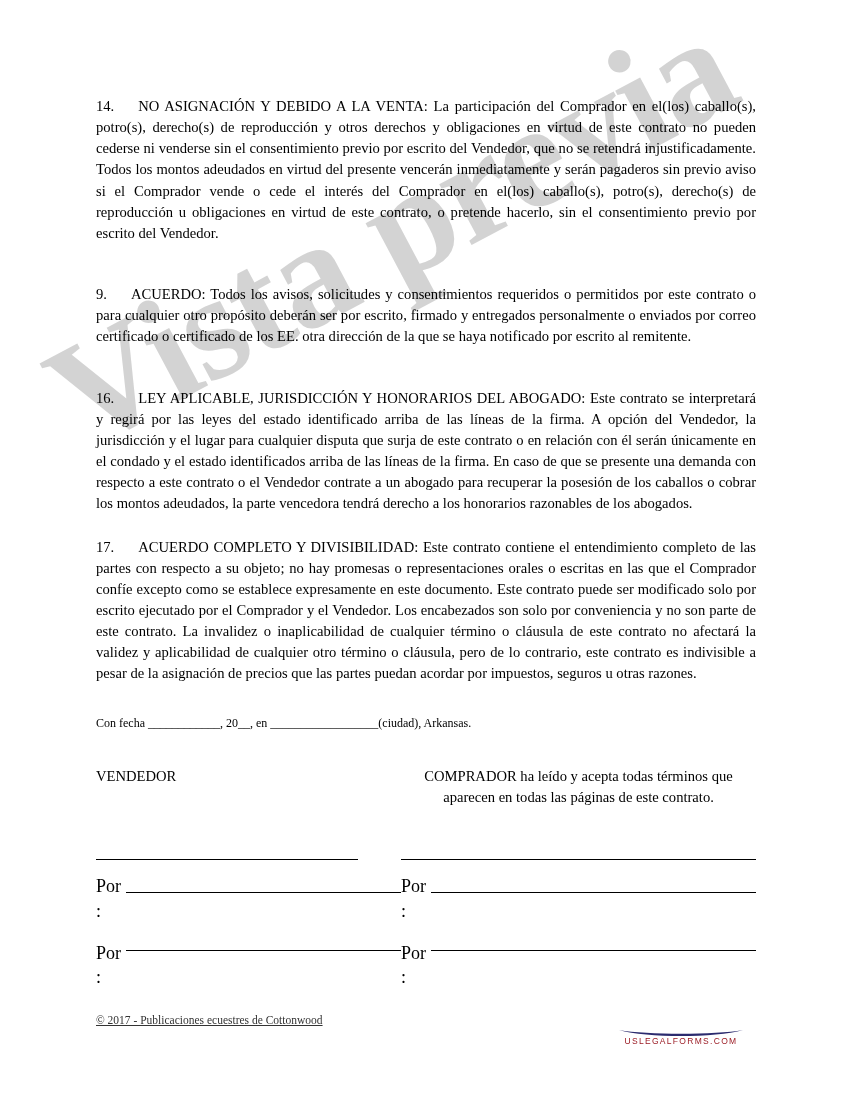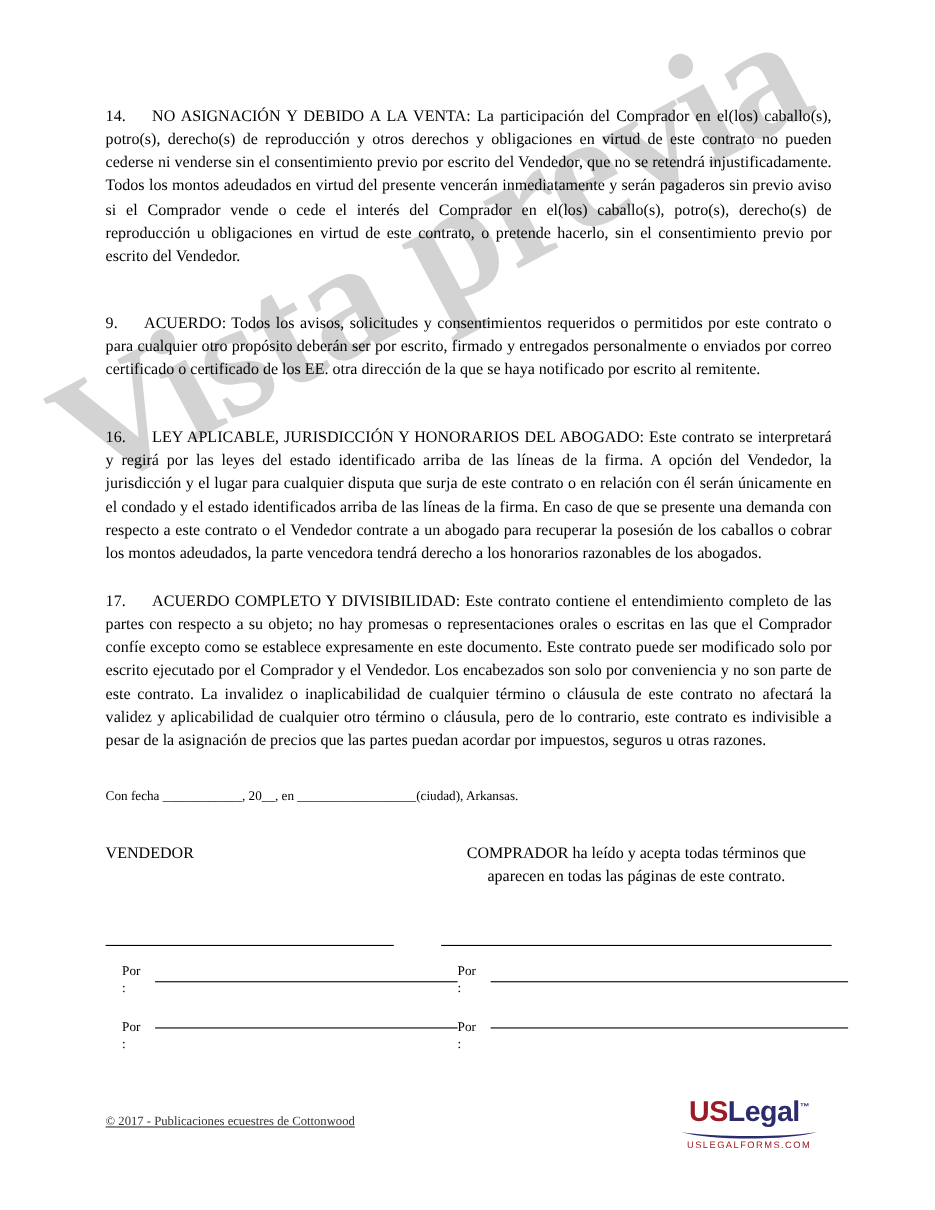--- a/index.html
+++ b/index.html
@@ -80,23 +80,22 @@
     height: 1px;
   }
   .rule-left { width: 262px; }
   .rule-gap { width: 43px; }
   .rule-right { width: 355px; }
 
   .por-row {
     display: flex;
     width: 100%;
     margin-top: 14px;
-    font-size: 12px;
+    font-size: 18px;
     line-height: 1.35;
-    margin-left: 15px;
   }
   .por-cell {
     display: flex;
     align-items: flex-start;
   }
   .por-label {
     width: 30px;
     white-space: nowrap;
   }
   .por-line-wrap {
@@ -278,23 +277,20 @@
             </div>
         </div>
       </div>
 
     </div>
   </div>
 
   <div class="footer">
     <div class="copyright">© 2017 - Publicaciones ecuestres de Cottonwood</div>
     <div class="logo">
-      <div class="logo-main">
-        <span class="logo-us">US</span><span class="logo-legal">Legal</span><span class="logo-tm">™</span>
-      </div>
       <div class="logo-swoosh">
         <svg width="128" height="10" viewBox="0 0 128 10">
           <path d="M2 1 C 30 9, 98 9, 126 1 C 98 6, 30 6, 2 1 Z" fill="#2b2b6e"></path>
         </svg>
       </div>
       <div class="logo-sub">USLEGALFORMS.COM</div>
     </div>
   </div>
 
 </div>

